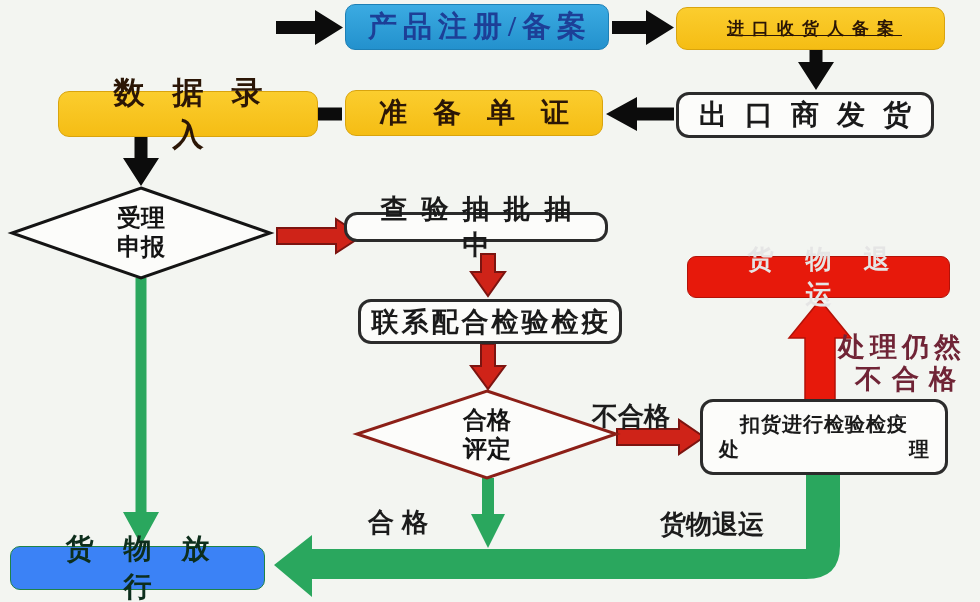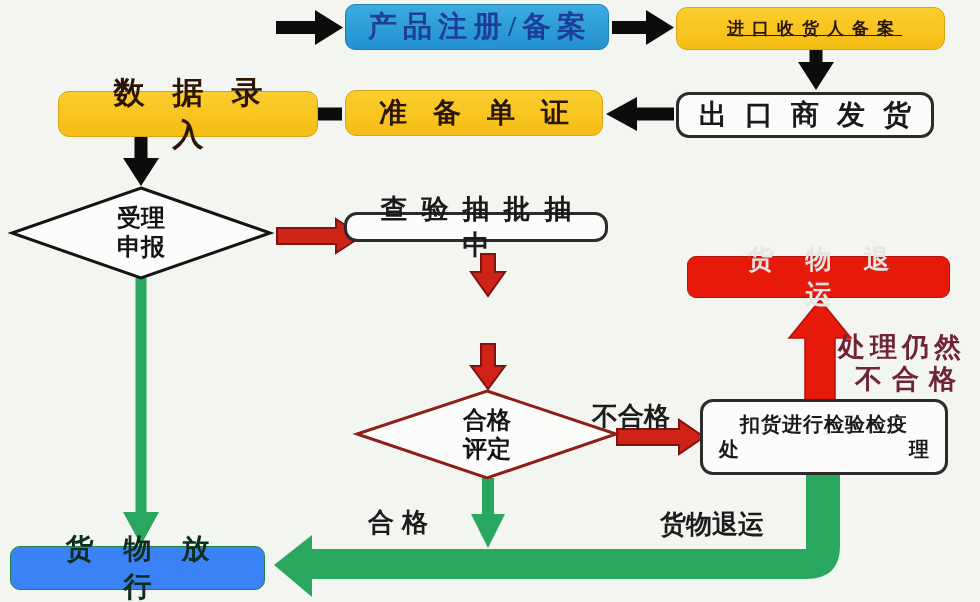--- a/index.html
+++ b/index.html
@@ -88,20 +88,23 @@
     <span>申报</span>
   </div>
   <div class="diamond-text" style="left:427px;top:400px;width:120px;height:70px;">
     <span>合格</span>
     <span>评定</span>
   </div>
 
   <div class="node white-box ls14" style="left:344px;top:212px;width:264px;height:30px;font-size:27px;">
     <span>查验抽批抽中</span>
   </div>
+  <div class="node white-box ls3" style="left:358px;top:299px;width:264px;height:45px;font-size:27px;">
+    <span>联系配合检验检疫</span>
+  </div>
 
   <div class="node red-box ls32" style="left:687px;top:256px;width:263px;height:42px;font-size:26px;">
     <span>货物退运</span>
   </div>
   <div class="node white-box two-line" style="left:700px;top:399px;width:248px;height:76px;font-size:20px;line-height:1.25;">
     <span style="letter-spacing:1px;">扣货进行检验检疫</span>
     <span class="row2">
       <span>处</span>
       <span>理</span>
     </span>

